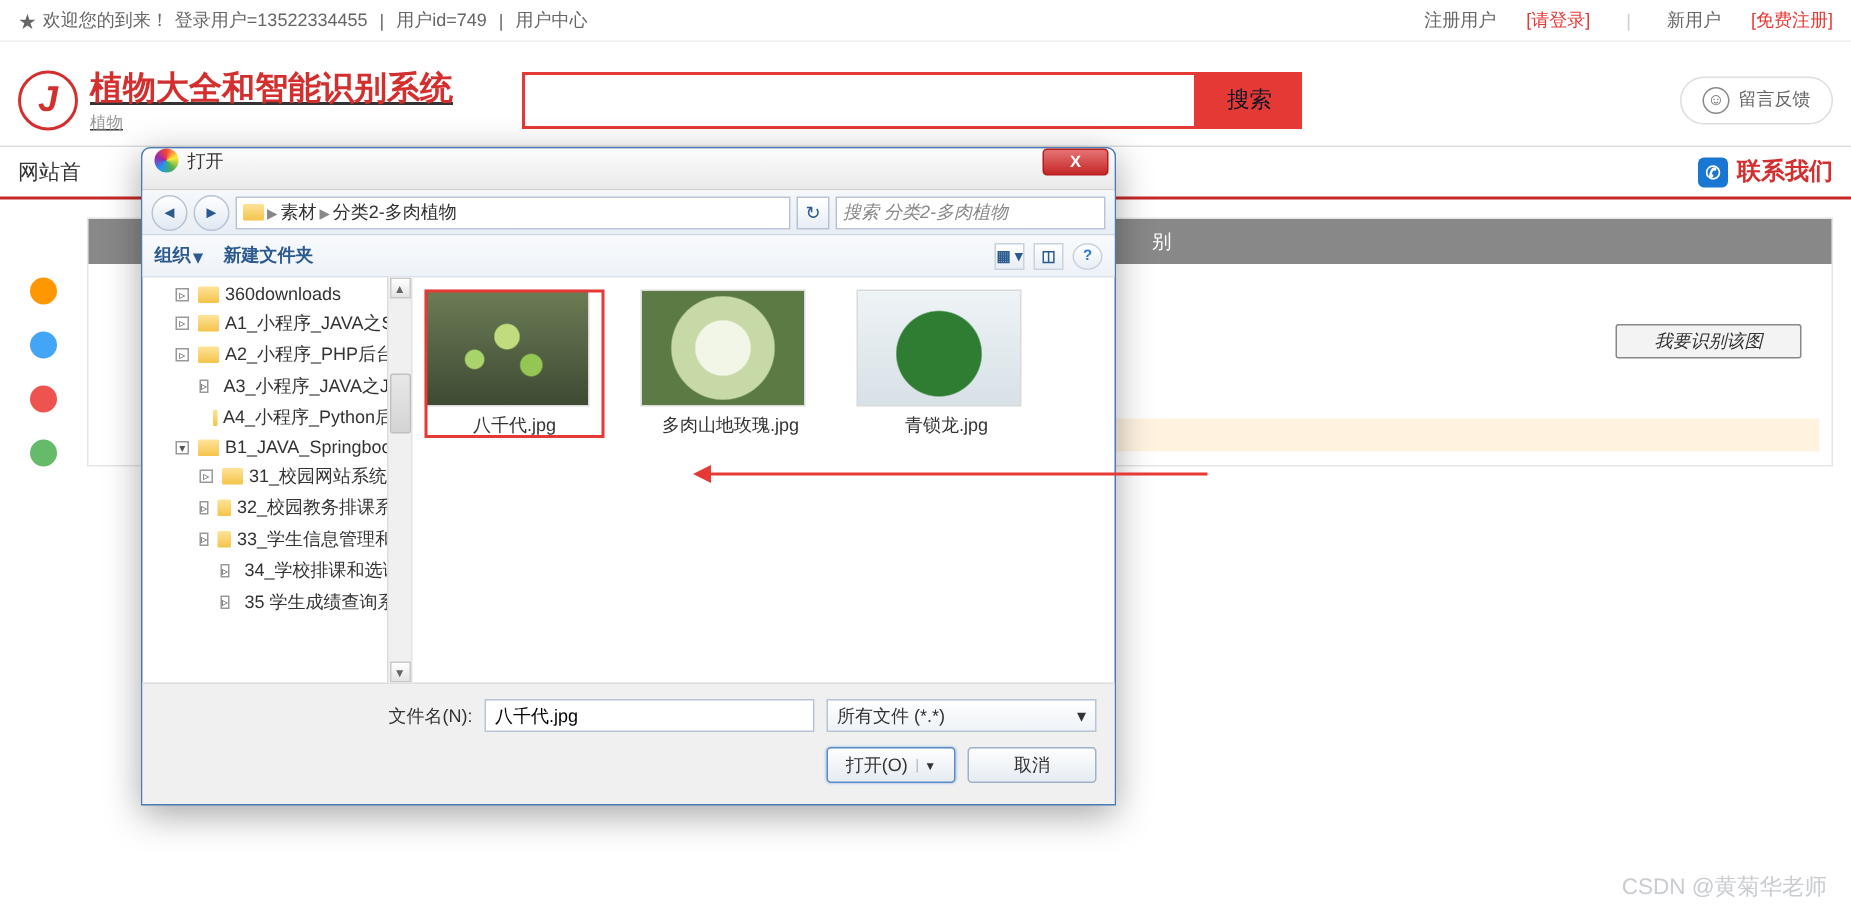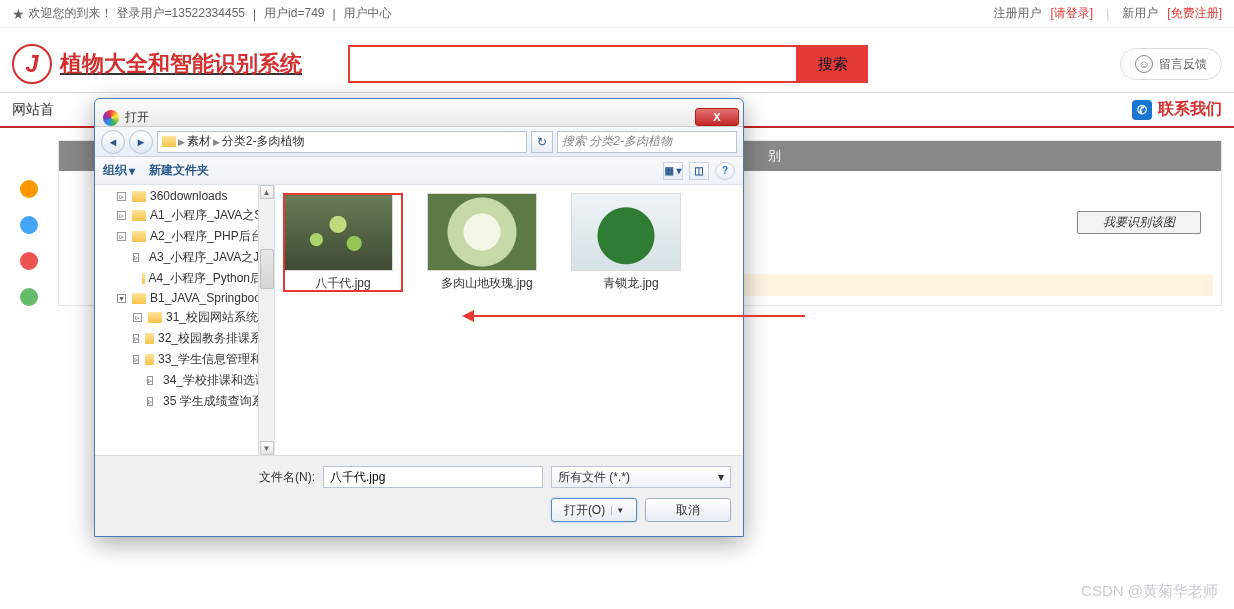--- a/index.html
+++ b/index.html
@@ -4,21 +4,21 @@
 <style>
 * { margin: 0; padding: 0; box-sizing: border-box; font-family: "Microsoft YaHei", Arial, sans-serif; }
 body { width: 1234px; height: 609px; background: #fff; font-size: 12px; color: #333; position: relative; overflow: hidden; }
 
 
 .topbar { height: 28px; background: #fff; border-bottom: 1px solid #eee; display: flex; align-items: center; padding: 0 12px; justify-content: space-between; }
 .topbar-left { display: flex; align-items: center; gap: 4px; }
 .star { color: #f6b93b; font-size: 14px; }
 .topbar-left span { color: #666; }
 .sep { color: #ccc; margin: 0 4px; }
-.topbar-right { display: flex; align-items: center; gap: 9px; }
+.topbar-right { display: flex; align-items: center; gap: 20px; }
 .link-red { color: #e53935; }
 .link-normal { color: #666; }
 
 
 .header { display: flex; align-items: center; padding: 16px 12px 8px 12px; gap: 16px; }
 .logo-area { display: flex; align-items: center; gap: 8px; }
 .logo-icon { width: 40px; height: 40px; border: 2px solid #d32f2f; border-radius: 50%; display: flex; align-items: center; justify-content: center; color: #d32f2f; font-size: 24px; font-style: italic; font-weight: bold; }
 .logo-text { display: flex; flex-direction: column; text-decoration: underline; }
 .logo-title { color: #d32f2f; font-size: 22px; font-weight: bold; }
 .logo-sub { color: #999; font-size: 11px; }
@@ -43,21 +43,21 @@
 .card-header { background: #888; color: #fff; padding: 6px 12px; font-size: 13px; text-align: right; padding-right: 440px; }
 .card-body { padding: 40px 20px 40px 400px; display: flex; align-items: center; gap: 10px; }
 .label { color: #333; }
 .choose-btn { padding: 2px 6px; border: 1px solid #999; background: #f3f3f3; border-radius: 2px; font-size: 12px; }
 .no-file { color: #555; }
 .recognize-btn { margin-left: auto; padding: 2px 25px; border: 1px solid #888; background: #f3f3f3; border-radius: 2px; font-size: 12px; font-style: italic; }
 .card-footer { height: 22px; background: #fff3e0; margin: 0 8px 8px 570px; }
 
 
 .dialog-overlay { position: absolute; left: 94px; top: 98px; width: 650px; background: #fff; border: 1px solid #4a7bb5; border-radius: 6px 6px 0 0; box-shadow: 0 6px 24px rgba(0,0,0,0.35); z-index: 100; }
-.dlg-title { height: 28px; background: linear-gradient(#fdfdfd, #e9e9e9); border-bottom: 1px solid #cfcfcf; display: flex; align-items: flex-end; padding: 0 4px 0 8px; border-radius: 6px 6px 0 0; }
+.dlg-title { height: 28px; background: linear-gradient(#fdfdfd, #e9e9e9); border-bottom: 1px solid #cfcfcf; display: flex; align-items: flex-start; padding: 0 4px 0 8px; border-radius: 6px 6px 0 0; }
 .dlg-title-icon { width: 16px; height: 16px; border-radius: 50%; background: conic-gradient(#f44336, #ffeb3b, #4caf50, #2196f3, #9c27b0, #f44336); margin-right: 6px; }
 .dlg-title-text { font-size: 12px; }
 .dlg-close { margin-left: auto; width: 44px; height: 18px; background: linear-gradient(#e57373,#c62828); border: 1px solid #b71c1c; border-radius: 3px; display: flex; align-items: center; justify-content: center; color: #fff; font-size: 11px; font-weight: bold; }
 .dlg-path { height: 30px; background: linear-gradient(#f5f8fb,#e8eef5); display: flex; align-items: center; padding: 0 6px; gap: 4px; border-bottom: 1px solid #d0d5dc; }
 .navbtn { width: 24px; height: 24px; border: 1px solid #b8c4d4; border-radius: 50%; background: linear-gradient(#fff,#dfe8f2); display: flex; align-items: center; justify-content: center; color: #2b5a8e; font-size: 11px; }
 .path-box { flex: 1; height: 22px; border: 1px solid #b8c4d4; background: #fff; display: flex; align-items: center; padding: 0 4px; font-size: 12px; gap: 2px; }
 .path-sep { color: #888; font-size: 9px; }
 .refresh-btn { width: 22px; height: 22px; border: 1px solid #b8c4d4; background: linear-gradient(#fff,#e8eef5); display: flex; align-items: center; justify-content: center; color: #2b5a8e; font-size: 12px; }
 .search-field { width: 180px; height: 22px; border: 1px solid #b8c4d4; background: #fff; padding: 0 4px; display: flex; align-items: center; color: #888; font-style: italic; font-size: 12px; }
 .dlg-toolbar { height: 28px; background: linear-gradient(#f8fafd,#eef2f7); border-bottom: 1px solid #dde3ea; display: flex; align-items: center; padding: 0 8px; gap: 14px; font-weight: bold; }
@@ -119,20 +119,21 @@
     <span class="link-normal">新用户</span>
     <span class="link-red">[免费注册]</span>
   </div>
 </div>
 
 <div class="header">
   <div class="logo-area">
     <div class="logo-icon">J</div>
     <div class="logo-text">
       <div class="logo-title">植物大全和智能识别系统</div>
+      <div class="logo-sub">植物</div>
     </div>
   </div>
   <div class="search-wrap">
     <input class="search-box" style="">
     <button class="search-btn">搜索</button>
   </div>
   <div class="feedback">
     <span class="feedback-icon">☺</span>
     <span>留言反馈</span>
   </div>

